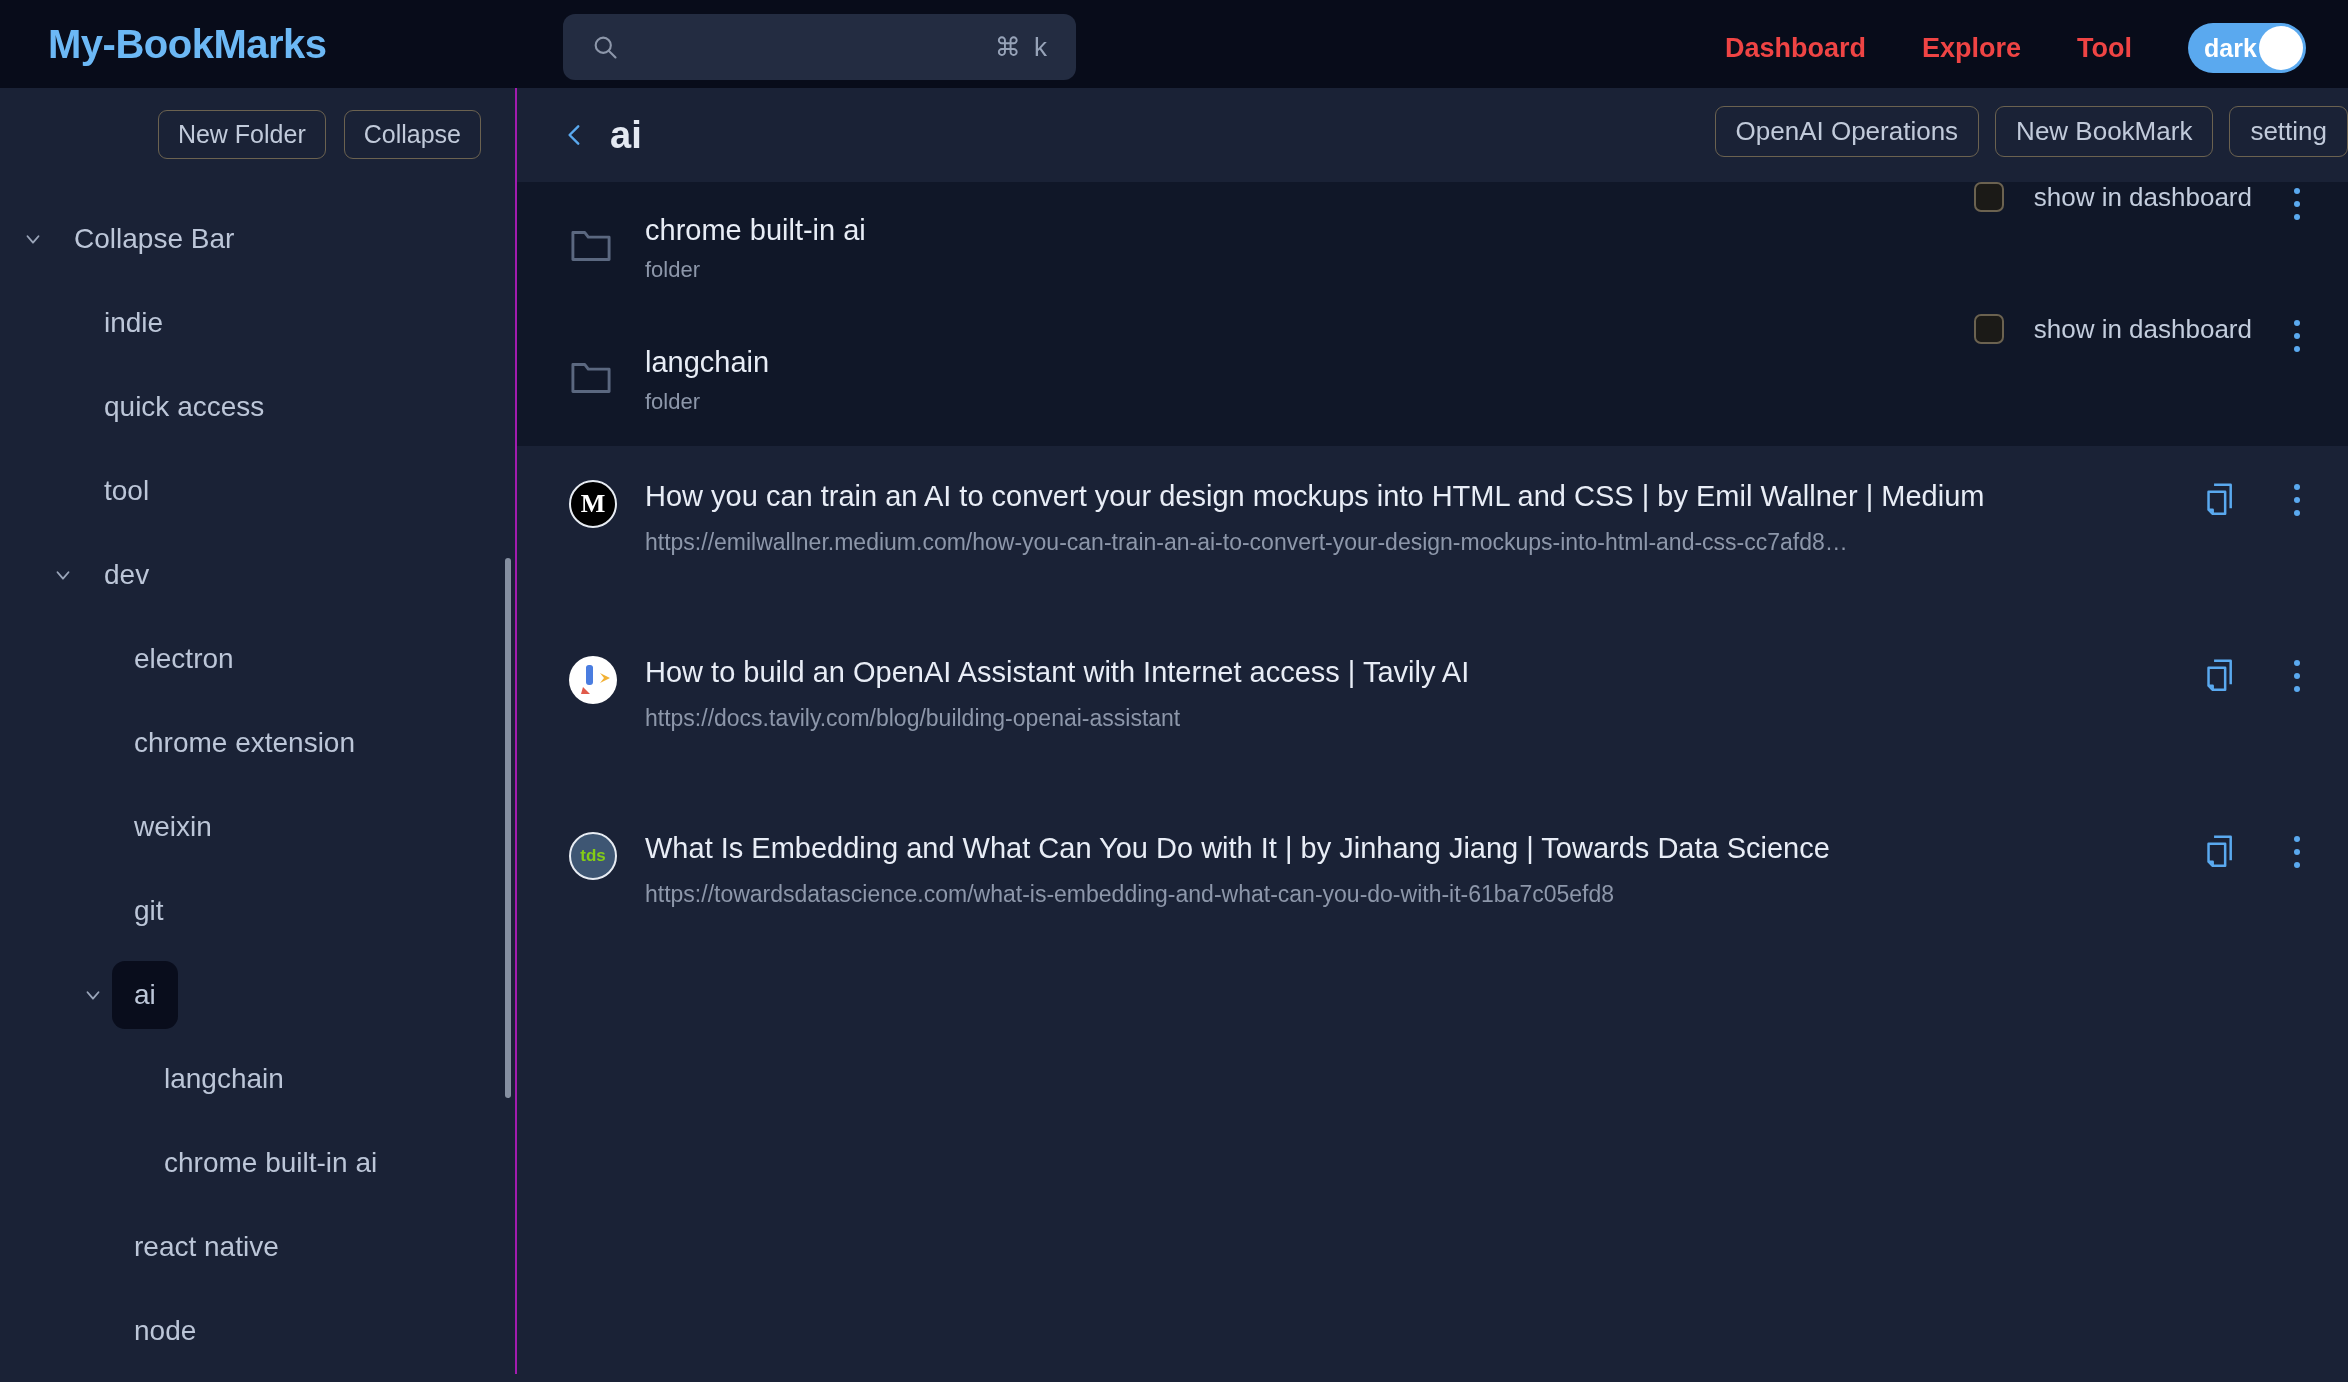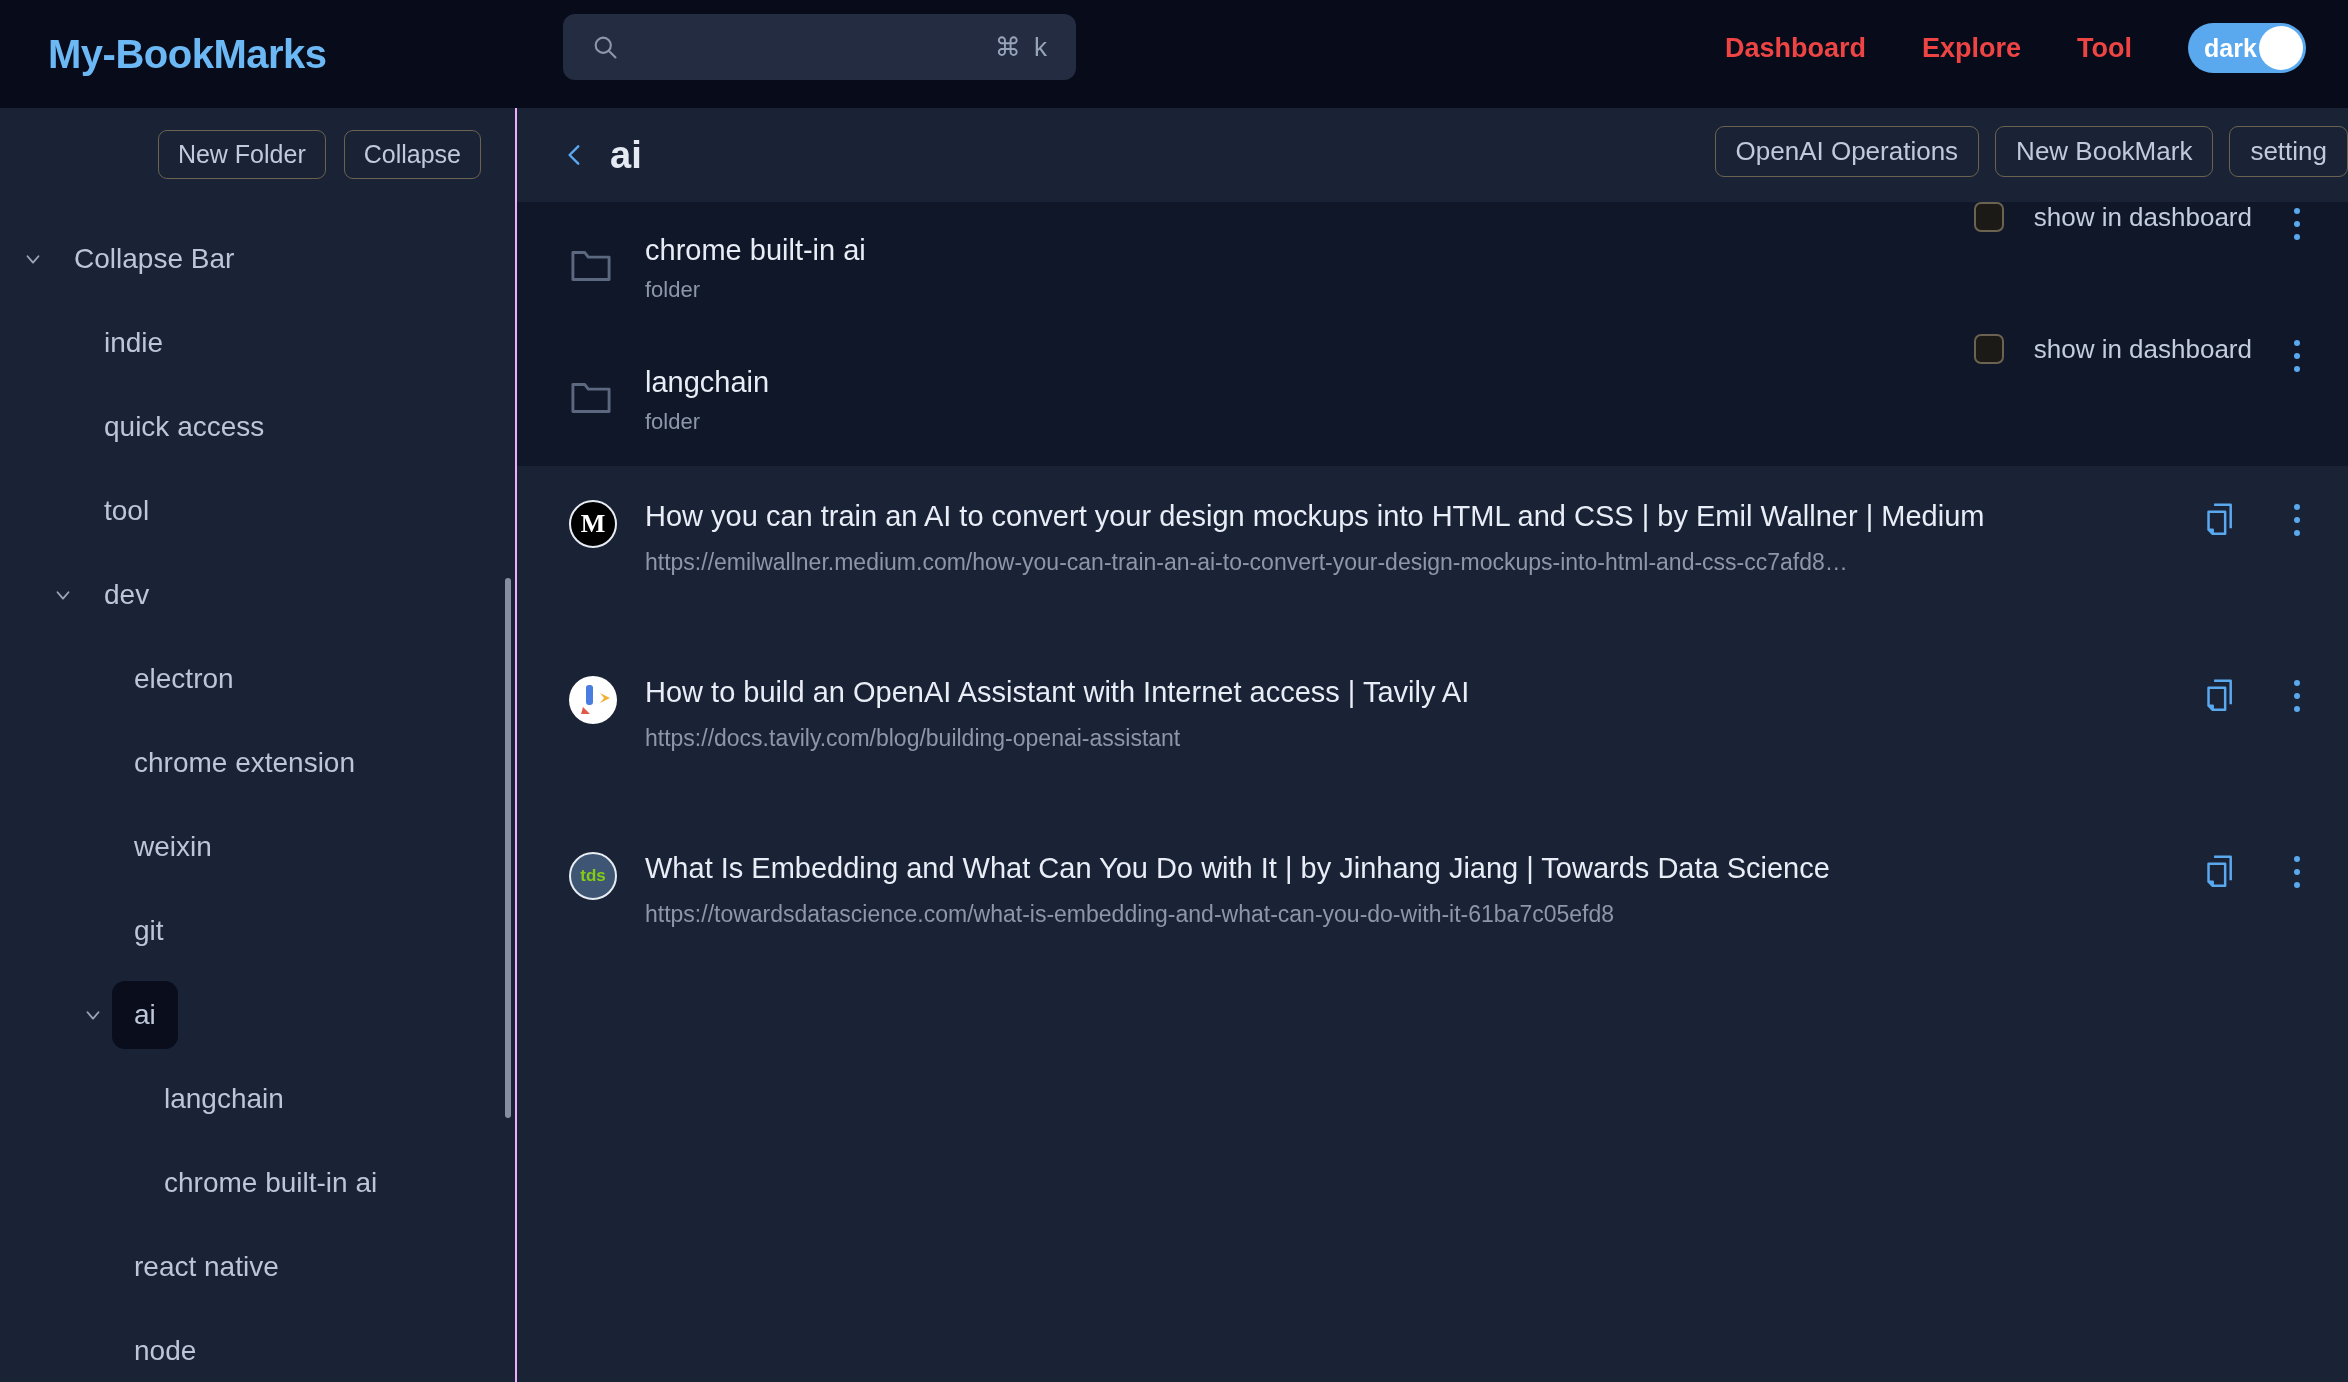--- a/index.html
+++ b/index.html
@@ -5,21 +5,21 @@
   * { box-sizing: border-box; margin: 0; padding: 0; }
   html, body {
     width: 2348px; height: 1382px;
     background: #1a2236;
     font-family: "Liberation Sans", sans-serif;
     overflow: hidden;
   }
 
   
   #topbar {
-    height: 108px; width: 100%;
+    height: 88px; width: 100%;
     background: #080c1a;
     display: flex; align-items: center;
     position: relative;
   }
   #logo {
     color: #6cb8f5; font-size: 40px; font-weight: bold;
     margin-left: 48px; letter-spacing: -0.5px;
     white-space: nowrap;
   }
   #searchbox {
@@ -62,21 +62,21 @@
     background: #ffffff;
   }
 
   
   #body-wrap { display: flex; height: 1286px; width: 100%; }
 
   
   #sidebar {
     width: 517px; height: 100%;
     background: #1a2236;
-    border-right: 2px solid #f0abfc;
+    border-right: 2px solid #a21caf;
     position: relative; overflow: hidden;
   }
   #sidebar-actions {
     display: flex; justify-content: flex-end; gap: 18px;
     padding: 22px 34px 0 0;
   }
   .ghost-btn {
     border: 1px solid #6b6250; border-radius: 9px;
     background: transparent; color: #c1cada;
     font-size: 25px; font-family: "Liberation Sans", sans-serif;

